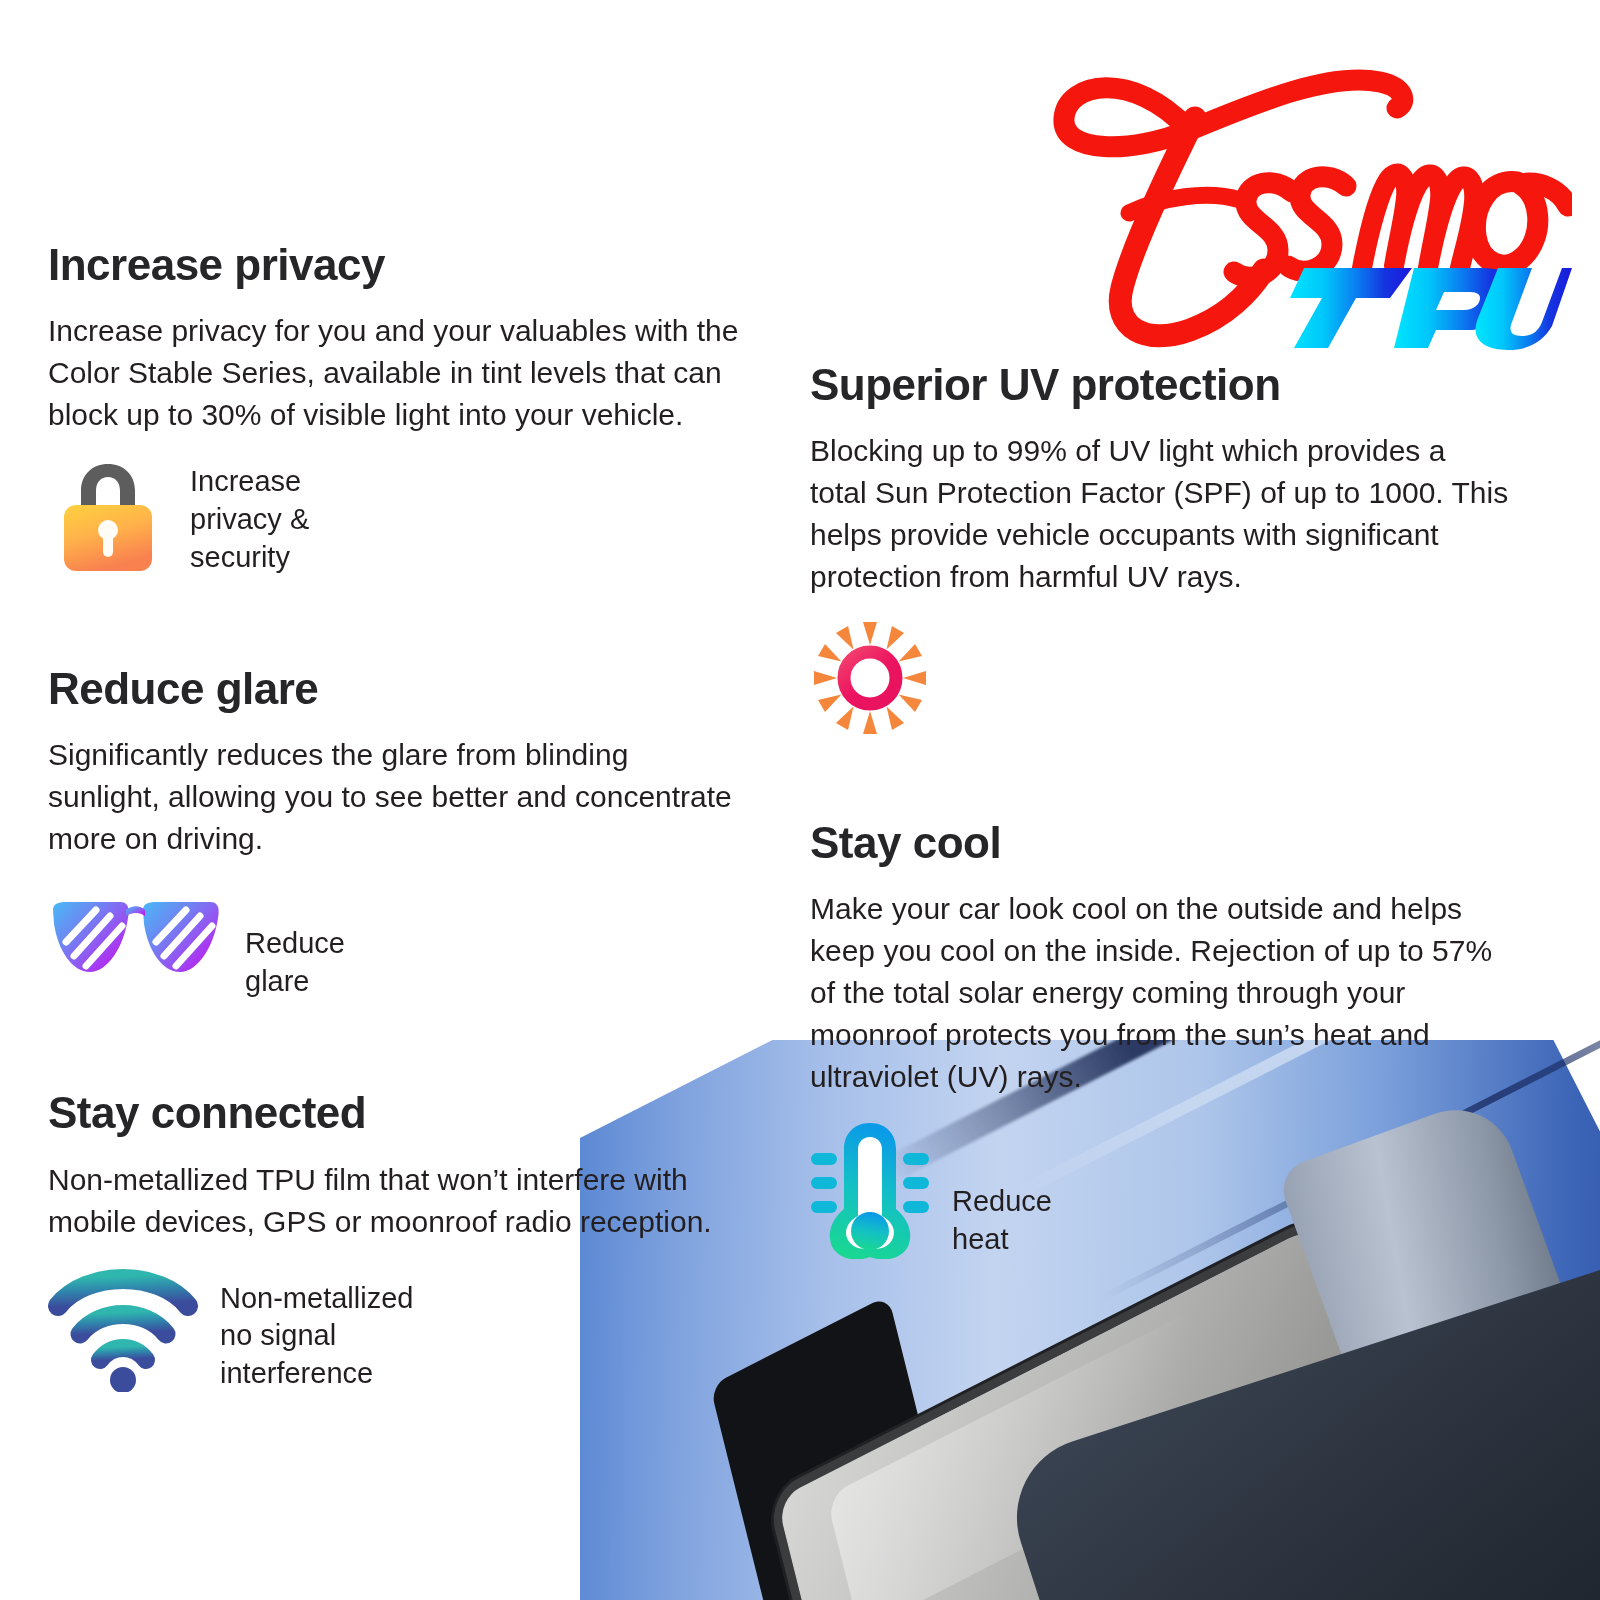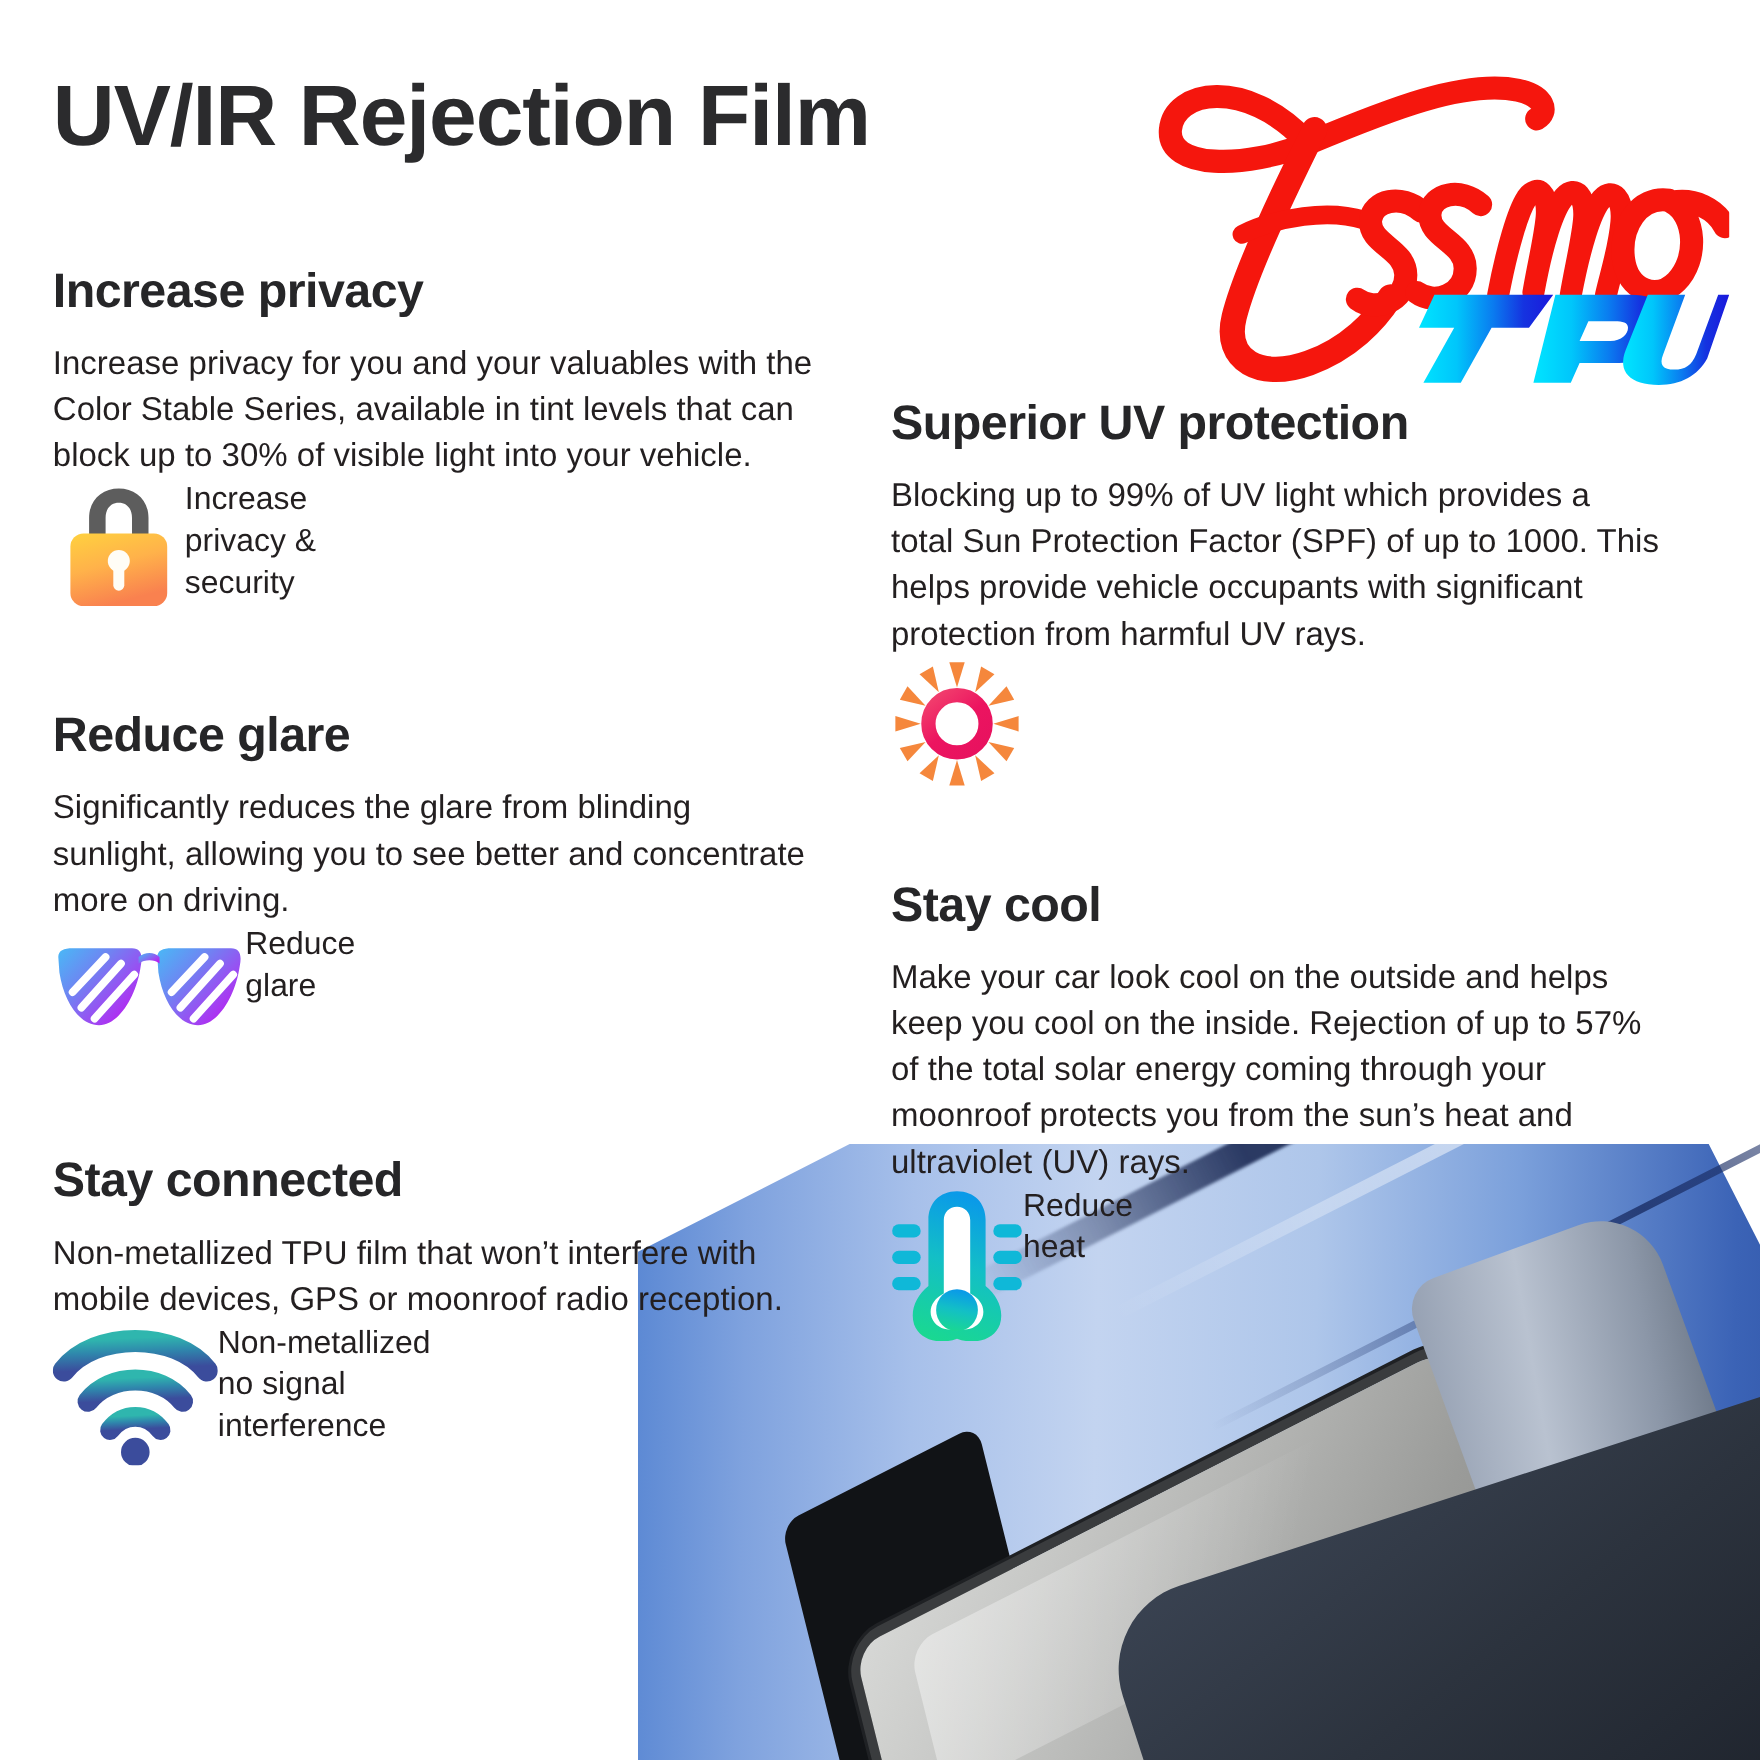--- a/index.html
+++ b/index.html
@@ -184,21 +184,23 @@
     font-size: 30px;
     line-height: 1.40;
     color: #231f20;
     margin: 0;
     text-align: left;
   }
 
   
   .icon-row {
     display: flex;
-    align-items: flex-start;
+    align-items: flex-end;
+    gap: 22px;
+    margin-top: 20px;
   }
   .icon-box {
     flex: 0 0 auto;
     width: 120px;
     height: 120px;
     display: flex;
     align-items: center;
     justify-content: center;
   }
   .icon-label {
@@ -222,21 +224,20 @@
     <div class="moonroof">
       <div class="moonroof-gloss"></div>
     </div>
     <div class="roof-rail"></div>
     <div class="roof-seam"></div>
     <div class="car-pillar"></div>
     <div class="car-darkedge"></div>
   </div>
 
   <div id="header">
-    <div id="main-title">UV/IR Rejection Film</div>
 
     <div id="logo">
       <svg width="560" height="320" viewBox="0 0 560 320">
         <defs>
           <linearGradient id="tpuGrad" x1="0" y1="0" x2="1" y2="0">
             <stop offset="0%" stop-color="#00e5ff"></stop>
             <stop offset="28%" stop-color="#00c6fb"></stop>
             <stop offset="55%" stop-color="#0a7cf0"></stop>
             <stop offset="78%" stop-color="#1533e0"></stop>
             <stop offset="100%" stop-color="#1b18dc"></stop>

